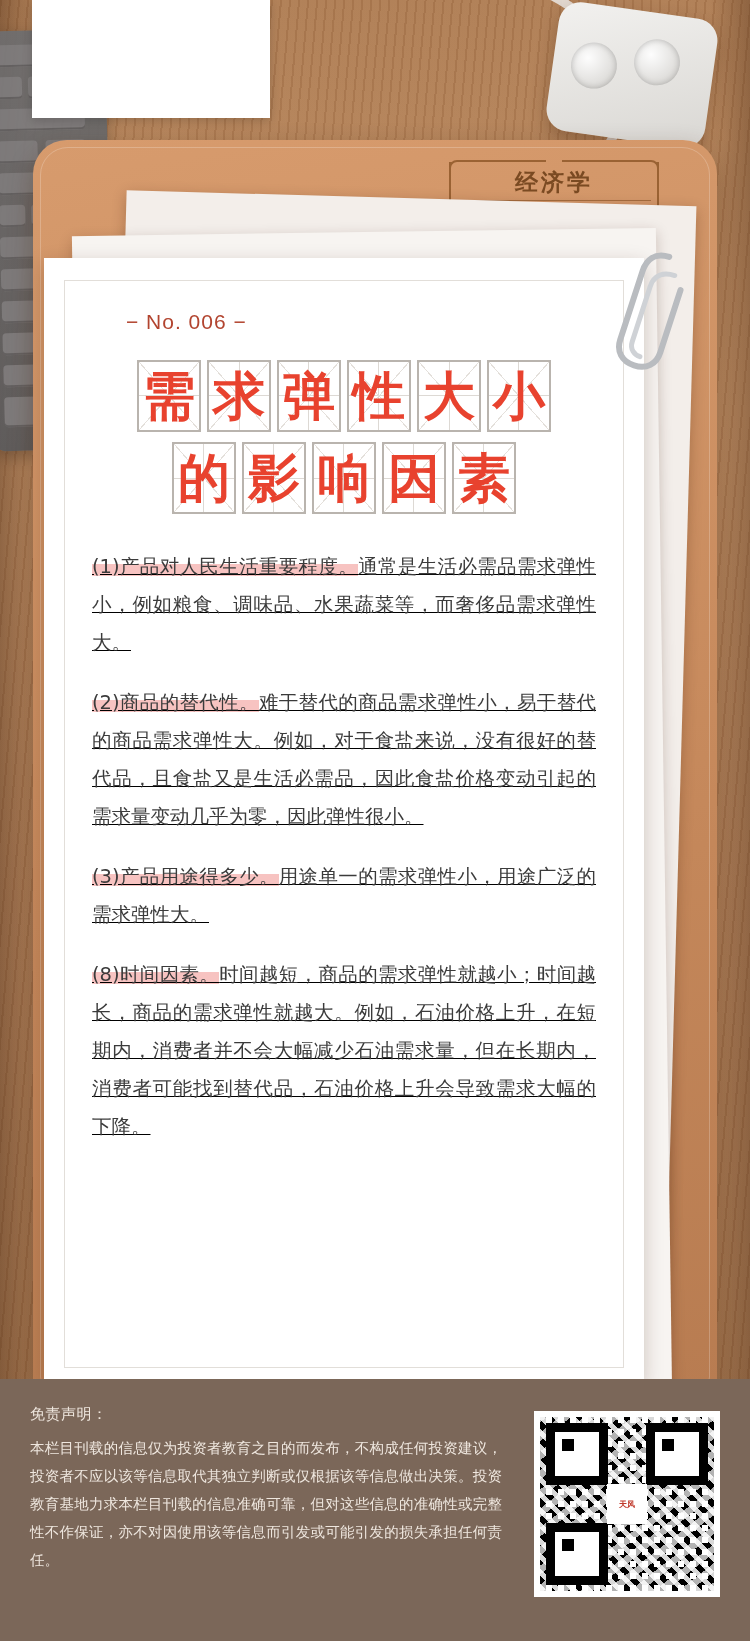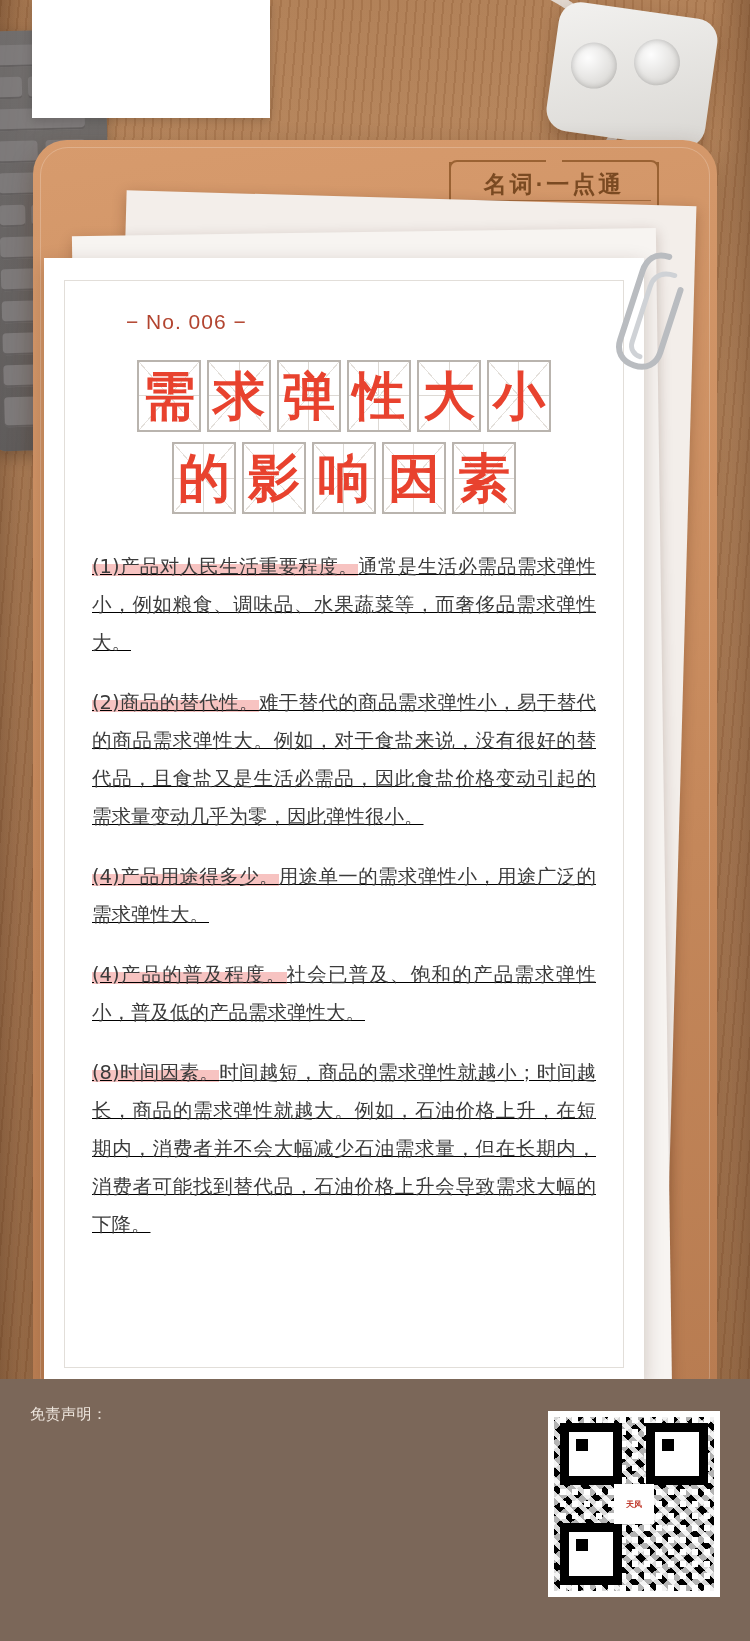--- a/index.html
+++ b/index.html
@@ -353,21 +353,21 @@
     font-size: 15px;
     margin-bottom: 10px;
     letter-spacing: 0.5px;
   }
   .footer-body {
     font-size: 14.5px;
     line-height: 28px;
     text-align: justify;
   }
   .qr {
-    width: 172px; height: 186px;
+    width: 186px; height: 186px;
     background: #fff;
     padding: 6px;
     box-sizing: border-box;
     align-self: flex-start;
     margin-top: 6px;
   }
   .qr-inner {
     width: 100%; height: 100%;
     position: relative;
     background-color: #fff;
@@ -453,20 +453,21 @@
     <div class="earbud b2"></div>
   </div>
 
   <div class="logo-card">
   </div>
 
   <div class="tablet">
     <div class="tablet-inner-line"></div>
     <div class="book-badge">
       <div class="bb-frame"></div>
+      <div class="bb-top">经济学</div>
       <div class="bb-line"></div>
       <div class="bb-bottom">名词·一点通</div>
     </div>
   </div>
 
   <div class="paper-back2"></div>
   <div class="paper-back1"></div>
 
   <div class="paper-main">
     <div class="paper-main-border"></div>
@@ -510,36 +511,36 @@
             </div>
           <div class="tchar">
               <span>素</span>
             </div>
         </div>
       </div>
 
       <div class="body-text">
         <p class="para"><span class="hl">(1)产品对人民生活重要程度。</span><span>通常是生活必需品需求弹性小，例如粮食、调味品、水果蔬菜等，而奢侈品需求弹性大。</span></p>
         <p class="para"><span class="hl">(2)商品的替代性。</span><span>难于替代的商品需求弹性小，易于替代的商品需求弹性大。例如，对于食盐来说，没有很好的替代品，且食盐又是生活必需品，因此食盐价格变动引起的需求量变动几乎为零，因此弹性很小。</span></p>
-        <p class="para"><span class="hl">(4)产品用途得多少。</span><span>用途单一的需求弹性小，用途广泛的需求弹性大。</span></p>
-        <p class="para"><span class="hl">(4)产品的普及程度。</span><span>社会已普及、饱和的产品需求弹性小，普及低的产品需求弹性大。</span></p>
+        <p class="para"><span class="hl">(3)产品用途得多少。</span><span>用途单一的需求弹性小，用途广泛的需求弹性大。</span></p>
         <p class="para"><span class="hl">(8)时间因素。</span><span>时间越短，商品的需求弹性就越小；时间越长，商品的需求弹性就越大。例如，石油价格上升，在短期内，消费者并不会大幅减少石油需求量，但在长期内，消费者可能找到替代品，石油价格上升会导致需求大幅的下降。</span></p>
       </div>
 
     </div>
   </div>
 
   <svg class="clip" viewBox="0 0 54 130">
     <path d="M27 6 C 12 6 6 16 6 28 L6 100 C6 112 14 120 27 120 C40 120 48 112 48 100 L48 34" fill="none" stroke="#b9bcc0" stroke-width="6" stroke-linecap="round"></path>
     <path d="M38 22 C 26 22 18 28 18 40 L18 98 C18 106 24 110 30 110" fill="none" stroke="#cfd2d6" stroke-width="5" stroke-linecap="round"></path>
   </svg>
 
   <div class="footer">
     <div class="footer-text">
       <div class="footer-title">免责声明：</div>
+      <div class="footer-body">本栏目刊载的信息仅为投资者教育之目的而发布，不构成任何投资建议，投资者不应以该等信息取代其独立判断或仅根据该等信息做出决策。投资教育基地力求本栏目刊载的信息准确可靠，但对这些信息的准确性或完整性不作保证，亦不对因使用该等信息而引发或可能引发的损失承担任何责任。</div>
     </div>
     <div class="qr">
       <div class="qr-inner">
         <div class="qr-noise"></div>
         <div class="qr-eye tl"></div>
         <div class="qr-eye tr"></div>
         <div class="qr-eye bl"></div>
         <div class="qr-logo">天风</div>
       </div>
     </div>

